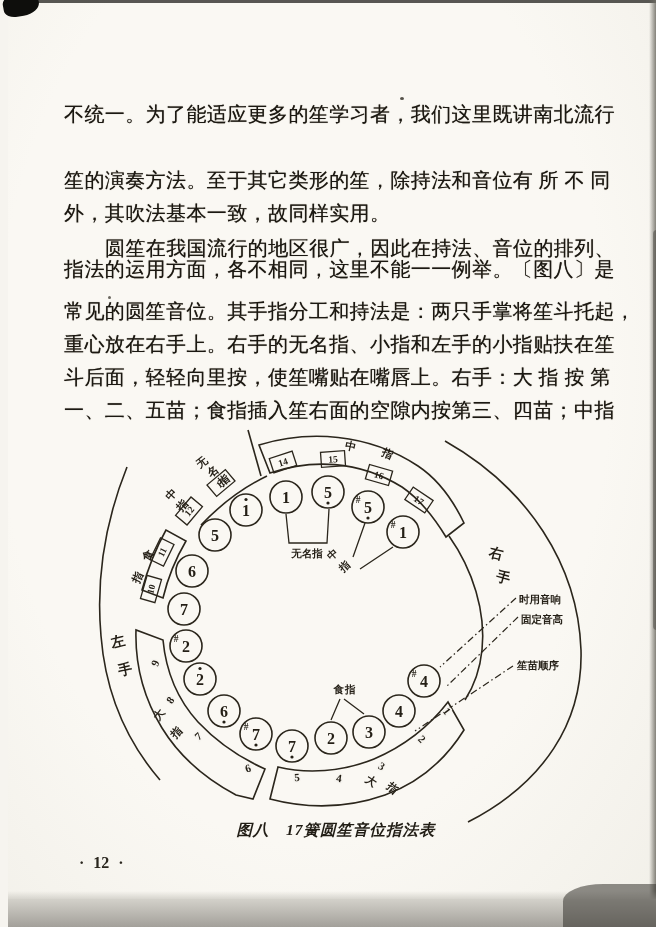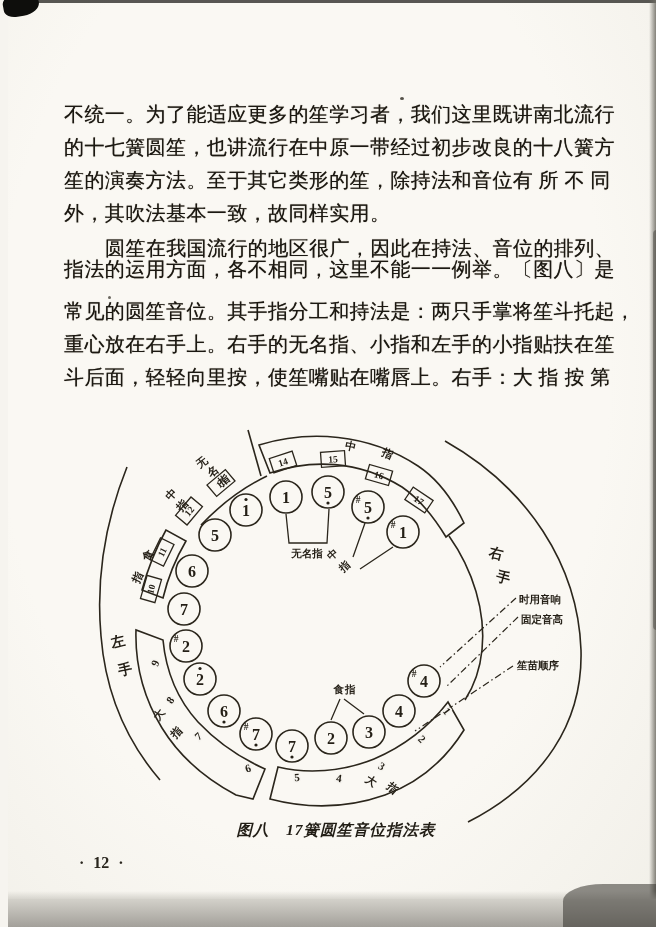--- a/index.html
+++ b/index.html
@@ -46,29 +46,29 @@
              opacity:.55;border-radius:40% 0 0 0;}
   .speck1{left:392px;top:97px;width:4px;height:3px;background:#55524a;border-radius:50%;}
   .speck2{left:100px;top:296px;width:3px;height:3px;background:#6a675f;border-radius:50%;}
 </style>
 </head>
 <body>
 
 <div class="page">
 
   <div class="line" style="top:101px">不统一。为了能适应更多的笙学习者，我们这里既讲南北流行</div>
-  <div class="line" style="top:134px">的十七簧圆笙，也讲流行在中原一带经过初步改良的十八簧方</div>
   <div class="line" style="top:200px">外，其吹法基本一致，故同样实用。</div>
   <div class="line" style="top:167px">笙的演奏方法。至于其它类形的笙，除持法和音位有 所 不 同</div>
 
   <div class="line indent" style="top:235px">圆笙在我国流行的地区很广，因此在持法、音位的排列、</div>
   <div class="line" style="top:256px">指法的运用方面，各不相同，这里不能一一例举。〔图八〕是</div>
   <div class="line" style="top:298px">常见的圆笙音位。其手指分工和持法是：两只手掌将笙斗托起，</div>
   <div class="line" style="top:331px">重心放在右手上。右手的无名指、小指和左手的小指贴扶在笙</div>
   <div class="line" style="top:364px">斗后面，轻轻向里按，使笙嘴贴在嘴唇上。右手：大 指 按 第</div>
+  <div class="line" style="top:397px">一、二、五苗；食指插入笙右面的空隙内按第三、四苗；中指</div>
 
   <svg id="diagram-svg" width="656" height="927" viewBox="0 0 656 927" style="position:absolute;left:0;top:0">
 
     <path class="ln" d="M251,445 C300,430 360,433 410,466 C428,478 444,498 456,523 L438,537 C424,514 410,498 394,487 C350,460 303,459 262,473 Z"></path>
     <path class="ln" d="M259,476 C236,487 215,502 193,525"></path>
     <path class="ln" d="M158,530 C148,548 140,568 134,590 L155,598 C160,577 168,558 178,541 Z"></path>
     <path class="ln" d="M128,630 C127,663 135,697 154,728 C170,754 196,778 228,795 L245,799 L257,769 C230,757 208,741 190,722 C170,700 158,672 155,640 Z"></path>
     <path class="ln" d="M262,799 C300,809 340,808 377,795 C410,783 436,762 456,730 L440,702 C420,728 394,747 366,759 C334,772 299,774 270,767 Z"></path>
     <path class="ln" d="M441,536 C465,570 478,612 474,650 C472,670 466,686 457,700"></path>
     <path class="ln" d="M437,441 C520,488 570,565 573,650 C575,722 536,783 460,822"></path>

